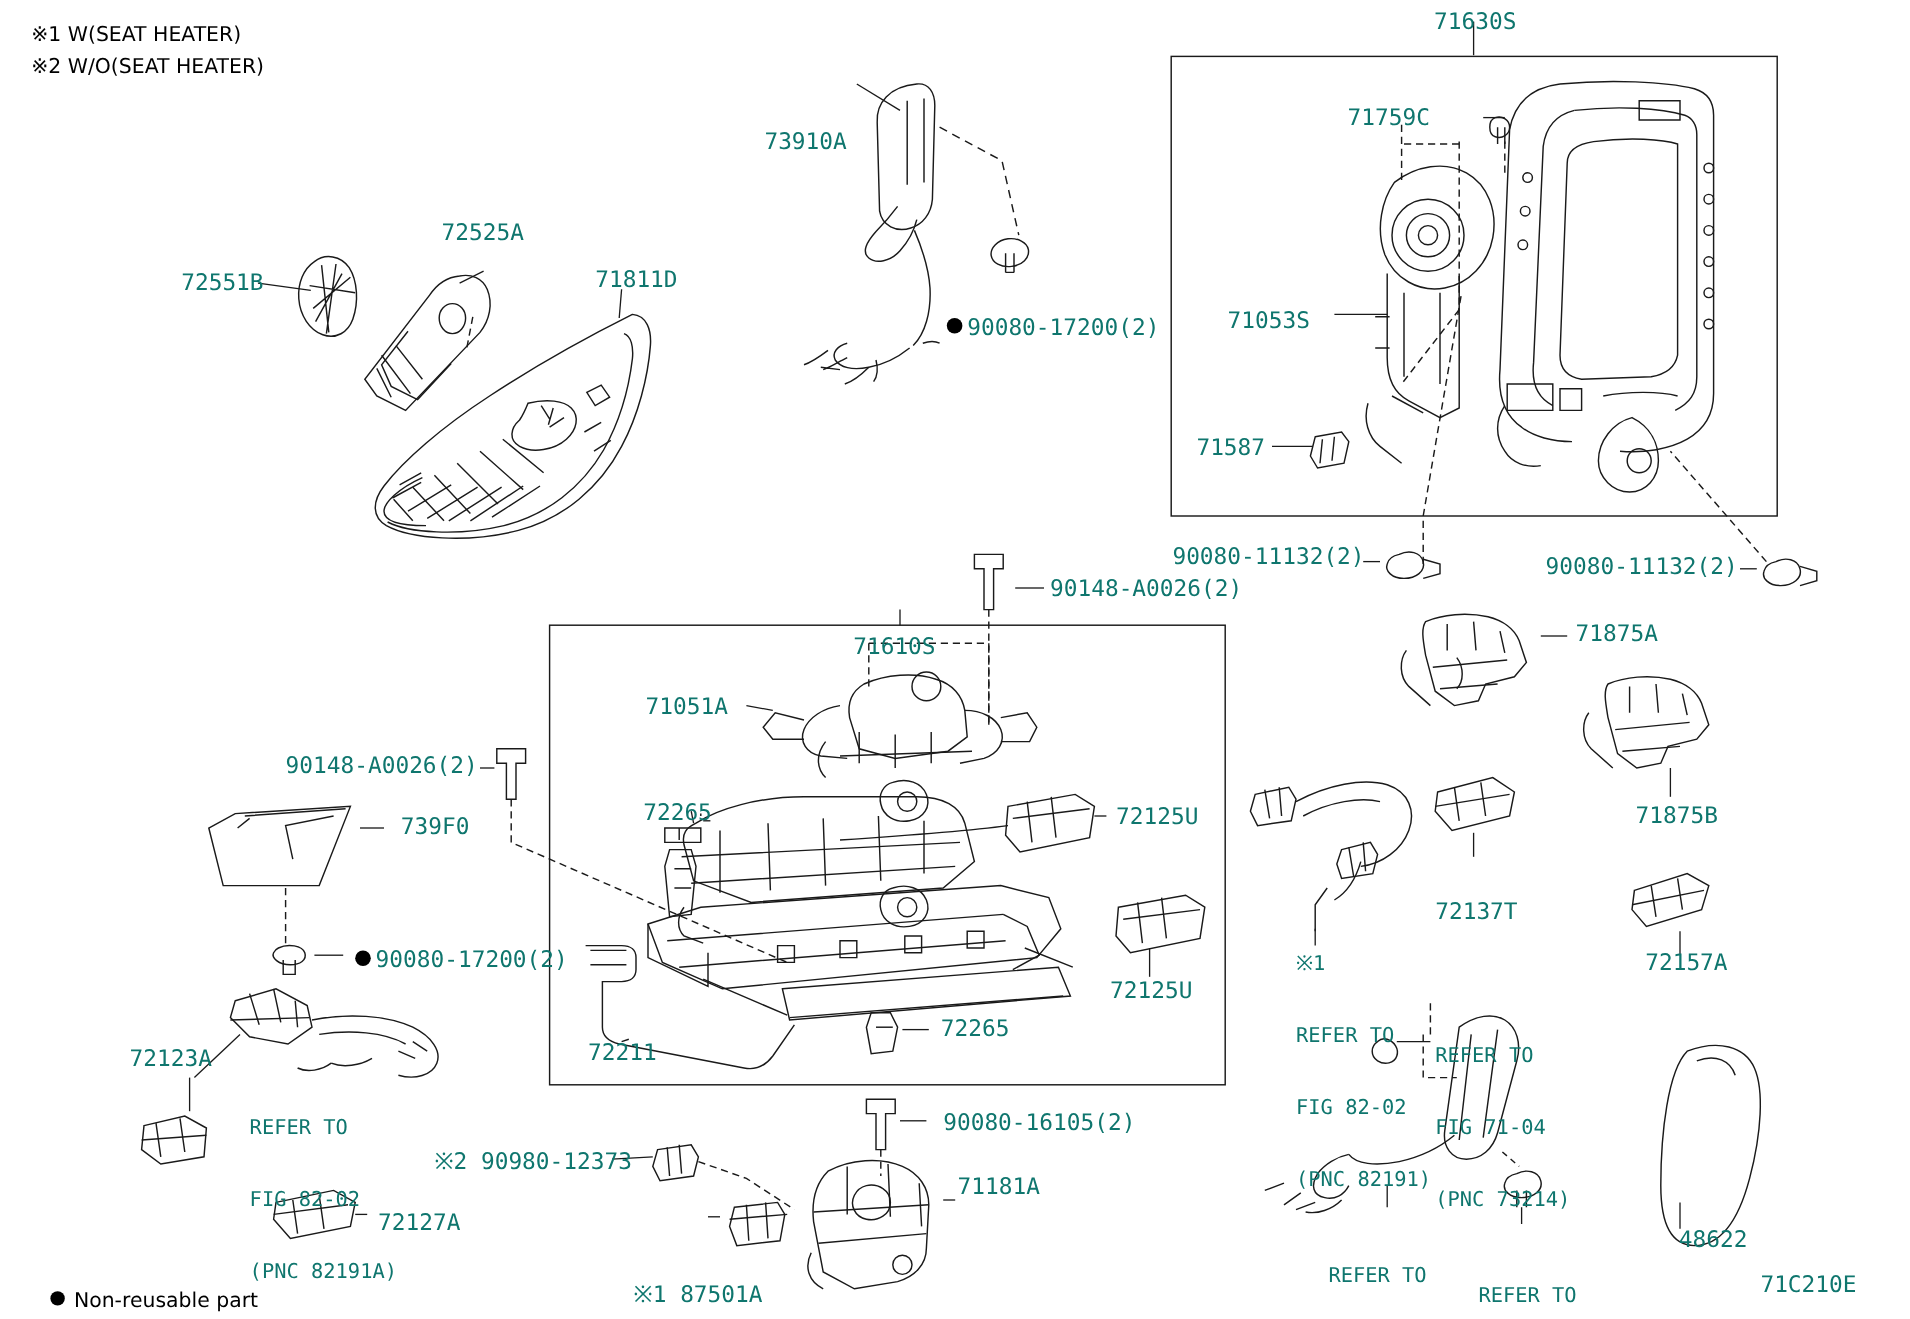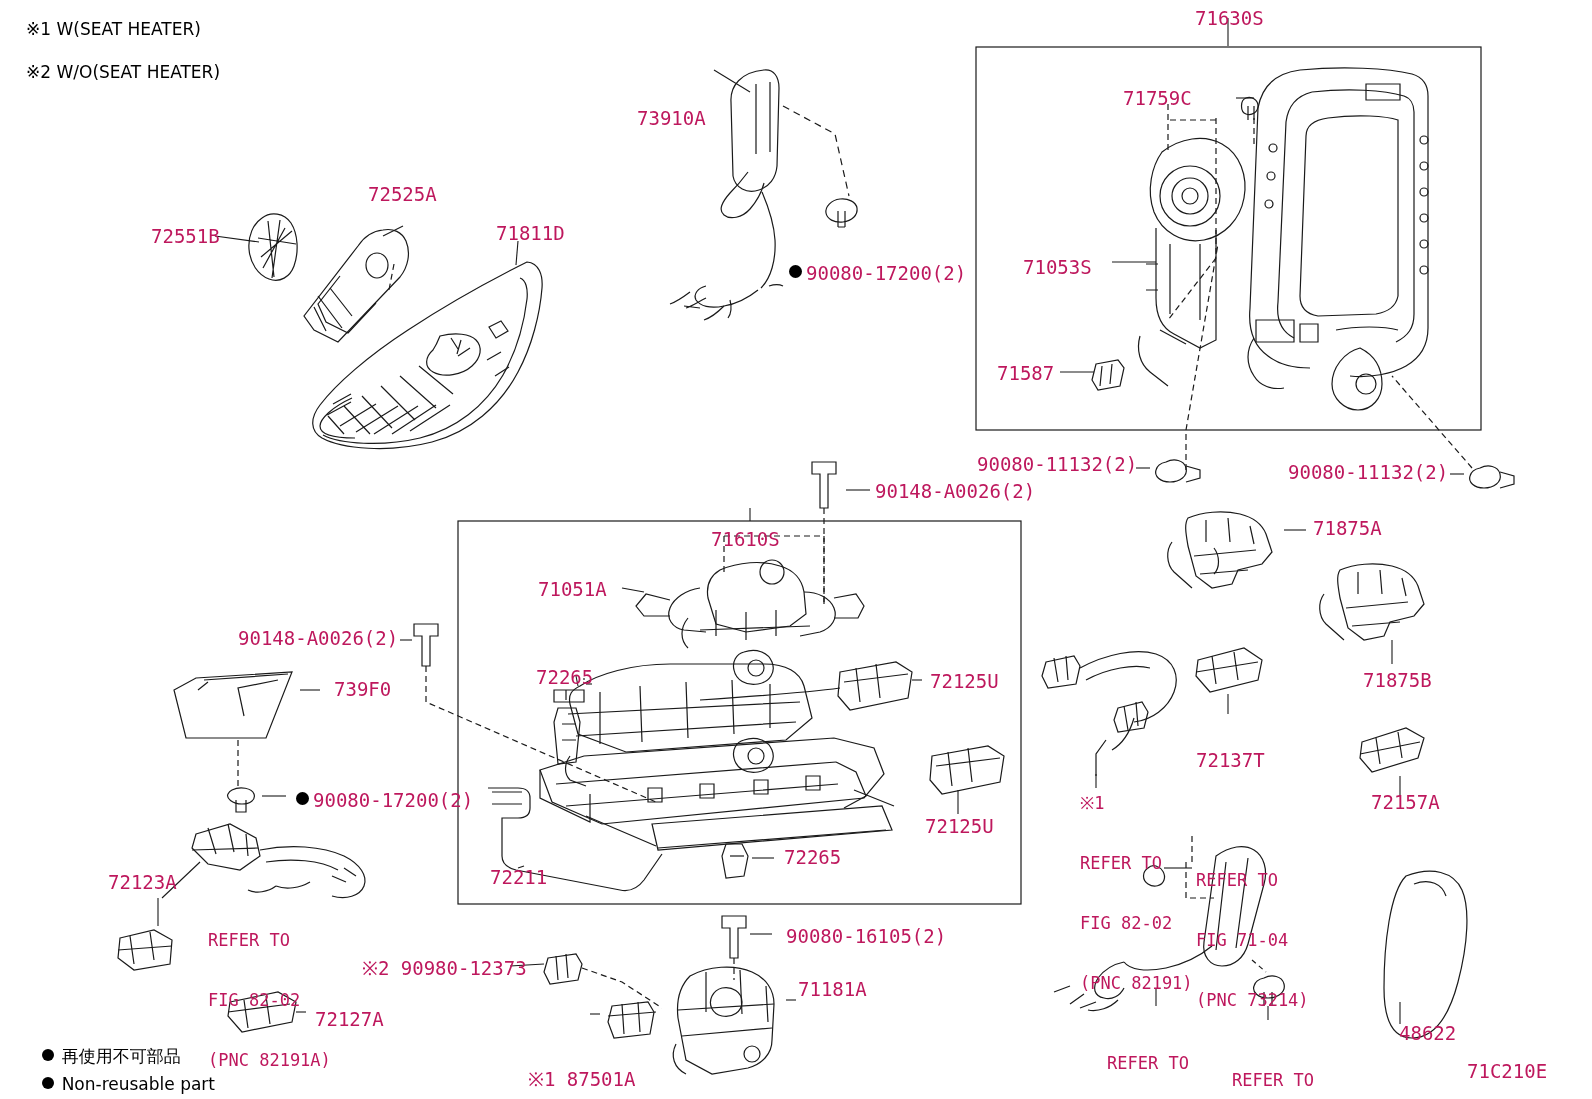--- a/index.html
+++ b/index.html
@@ -16,21 +16,21 @@
     width: 1592px;
     height: 1099px;
     overflow: hidden;
     background: #ffffff;
   }
   .lbl {
     position: absolute;
     font-family: "DejaVu Sans Mono", monospace;
     font-size: 19px;
     line-height: 22px;
-    color: #be185d;
+    color: #0f766e;
     white-space: pre;
     letter-spacing: 0px;
   }
   .lbl.sm {
     font-size: 17px;
     line-height: 20px;
   }
   .note {
     position: absolute;
     font-family: "DejaVu Sans", sans-serif;
@@ -342,21 +342,21 @@
       <path d="M1268 1006 l0 14" stroke-width="1.1"></path>
       <path d="M1156 1006 l0 -18" stroke-width="1.1"></path>
       <path d="M1252 960 l14 12" stroke-dasharray="5 4"></path>
     </g>
   </svg>
 
   <div class="dot" style="left:789px; top:265px;"></div>
   <div class="dot" style="left:296px; top:792px;"></div>
 
   <div class="note" style="left:26px; top:18px;">※1 W(SEAT HEATER)</div>
-  <div class="note" style="left:26px; top:61px;">※2 W/O(SEAT HEATER)</div>
+  <div class="note" style="left:26px; top:45px;">※2 W/O(SEAT HEATER)</div>
 
   <div class="lbl" style="left:1195px; top:7px;">71630S</div>
   <div class="lbl" style="left:711px; top:480px;margin-top:48px;">71610S</div>
 
   <div class="lbl" style="left:151px; top:225px;">72551B</div>
   <div class="lbl" style="left:368px; top:183px;">72525A</div>
   <div class="lbl" style="left:496px; top:222px;">71811D</div>
   <div class="lbl" style="left:637px; top:107px;">73910A</div>
   <div class="lbl" style="left:806px; top:262px;">90080-17200(2)</div>
   <div class="lbl" style="left:1123px; top:87px;">71759C</div>
@@ -409,22 +409,19 @@
     <div>REFER TO</div>
     
     
   </div>
 
   <div class="lbl sm multiline" style="left:1232px; top:1030px;">
     <div>REFER TO</div>
     
   </div>
 
-  <div class="legend" style="left:20px; top:1017px;">
-    <span class="legend-dot"></span><span>再使用不可部品</span>
-  </div>
   <div class="legend" style="left:20px; top:1045px;">
     <span class="legend-dot"></span><span>Non-reusable part</span>
   </div>
 
   <div class="lbl" style="left:1467px; top:1060px;">71C210E</div>
 
 </div>
 
 </body></html>

